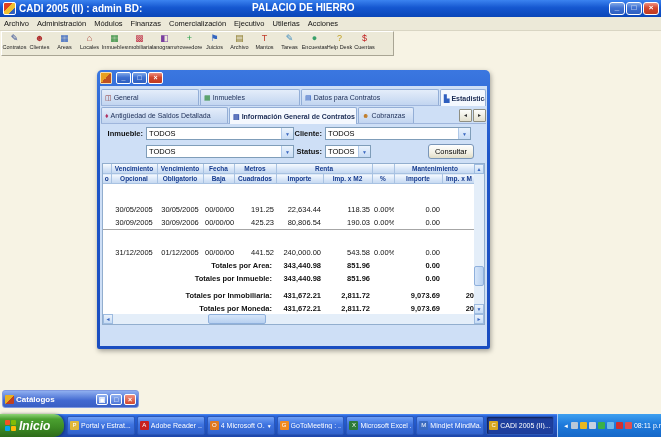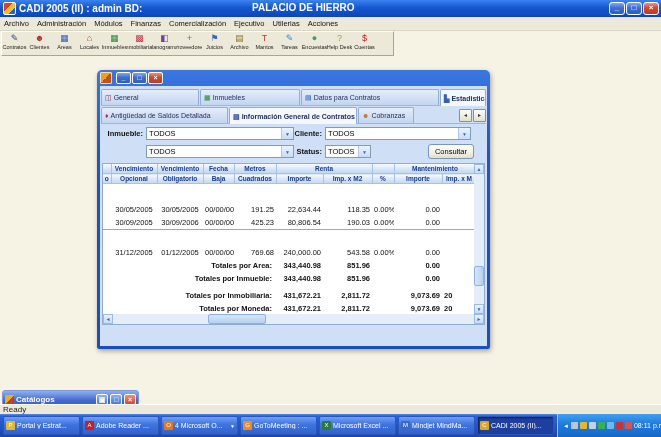--- a/index.html
+++ b/index.html
@@ -74,21 +74,21 @@
     font-size:7.5px;text-align:center;line-height:13px;color:#000;}
 
   
   .gridwrap{position:absolute;top:77px;left:2px;right:2px;height:162px;border:1px solid #92AECE;box-sizing:border-box;
     display:grid;grid-template-columns:1fr 10px;grid-template-rows:1fr 10px;background:#14b8a6;}
   .tablebox{overflow:hidden;background:#fff;}
   table{border-collapse:collapse;table-layout:fixed;width:100%;}
   th{background:linear-gradient(180deg,#F6FAFE,#D8E6F8 55%,#C4D8F0);border-right:1px solid #A8C2E2;border-bottom:1px solid #A8C2E2;
     color:#173C8F;font-size:6.5px;font-weight:bold;height:9px;padding:0 1px;overflow:hidden;white-space:nowrap;}
   td{font-size:7.5px;color:#111;padding:0 2px;overflow:hidden;white-space:nowrap;}
-  td.c{text-align:center}td.r{text-align:right}td.l{text-align:left}
+  td.c{text-align:center}td.r{text-align:right}td.l{text-align:right}
   tr.sep td{border-top:1px solid #A6A6A6;height:2px;padding:0;}
   tr.total td{font-weight:bold;}
   td.tl{text-align:right;padding-right:4px;}
   .vscroll{background:#E4EEF9;display:flex;flex-direction:column;}
   .sb-btn{height:10px;flex:none;background:linear-gradient(180deg,#EAF2FC,#C6DCF5);border:1px solid #9DBBE0;
     color:#3A67C0;font-size:5px;line-height:8px;text-align:center;box-sizing:border-box;}
   .vtrack{flex:1;position:relative;}
   .vthumb{position:absolute;left:0;right:0;top:92px;height:20px;background:linear-gradient(90deg,#D5E5F9,#B7D0F0);
     border:1px solid #8FB0DC;border-radius:2px;box-sizing:border-box;}
   .hscroll{grid-column:1/3;display:flex;background:#E4EEF9;}
@@ -366,21 +366,21 @@
                   <td colspan="10"></td>
                 </tr>
                 <tr>
                   <td colspan="10" style="height: 14px;"></td>
                 </tr>
                 <tr style="height: 13px;">
                   <td class="l"></td>
                   <td class="c">31/12/2005</td>
                   <td class="c">01/12/2005</td>
                   <td class="c">00/00/0000</td>
-                  <td class="r">769.68</td>
+                  <td class="r">441.52</td>
                   <td class="r">240,000.00</td>
                   <td class="r">543.58</td>
                   <td class="r">0.00%</td>
                   <td class="r">0.00</td>
                   <td class="l"></td>
                 </tr>
                 <tr class="total" style="height: 13px;">
                   <td class="tl" colspan="5">Totales por Area:</td>
                   <td class="r">343,440.98</td>
                   <td class="r">851.96</td>
@@ -438,25 +438,31 @@
   </div>
 
   <div class="catalogos">
     <span class="cat-ico"></span>
     <span class="cat-lbl">Catálogos</span>
     <span class="cat-btn">▣</span>
     <span class="cat-btn">□</span>
     <span class="cat-btn close">×</span>
   </div>
 
-  <div class="statusbar">
-    <span>Ready</span>
-  </div>
 
   <div class="taskbar">
+    <div class="start">
+      <span class="flag">
+        <span style="background:#F35325"></span>
+          <span style="background:#81BC06"></span>
+        <span style="background:#05A6F0"></span>
+          <span style="background:#FFBA08"></span>
+      </span>
+      <span>Inicio</span>
+    </div>
     <div class="tasks">
         <div class="task">
           <span class="task-ico" style="background: rgb(224, 184, 58);">P</span>
           <span class="task-lbl">Portal y Estrat...</span>
         </div>
         <div class="task">
           <span class="task-ico" style="background: rgb(200, 31, 31);">A</span>
           <span class="task-lbl">Adobe Reader ...</span>
         </div>
         <div class="task">

